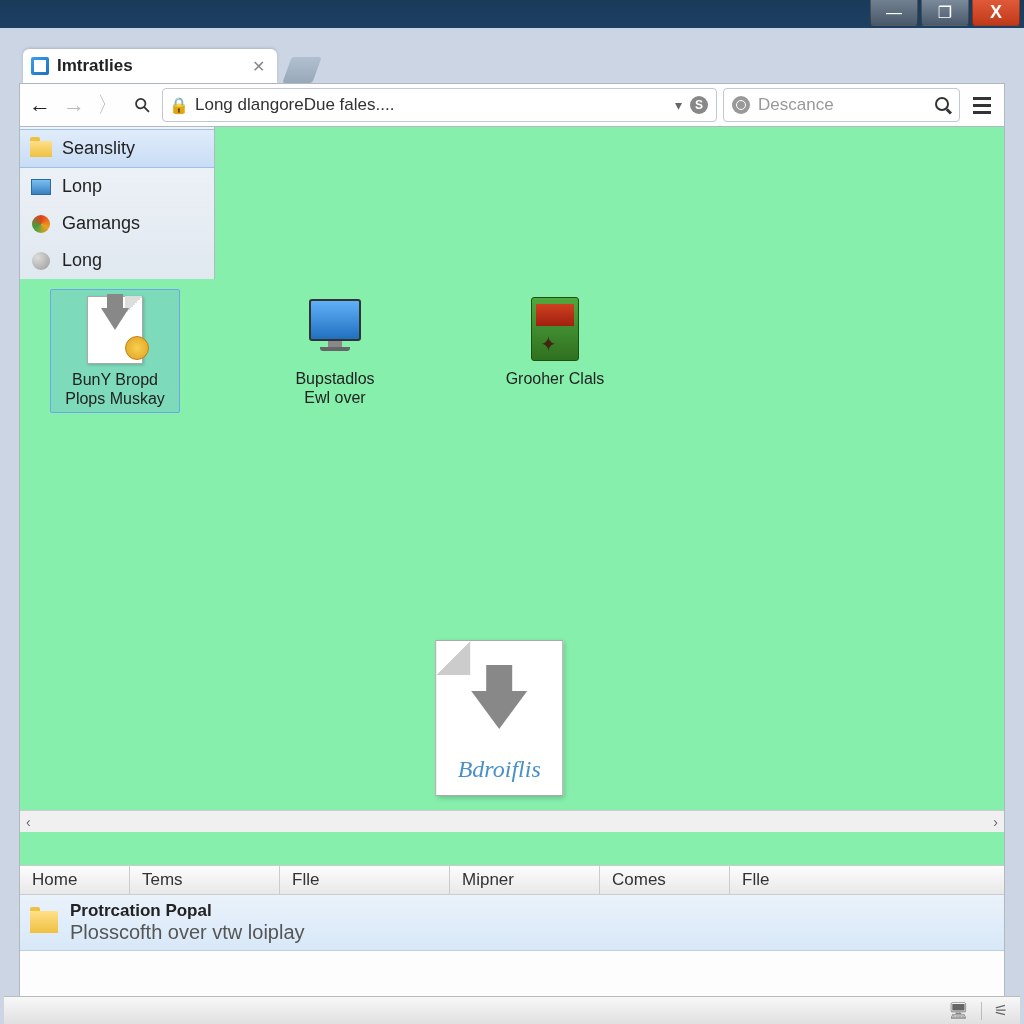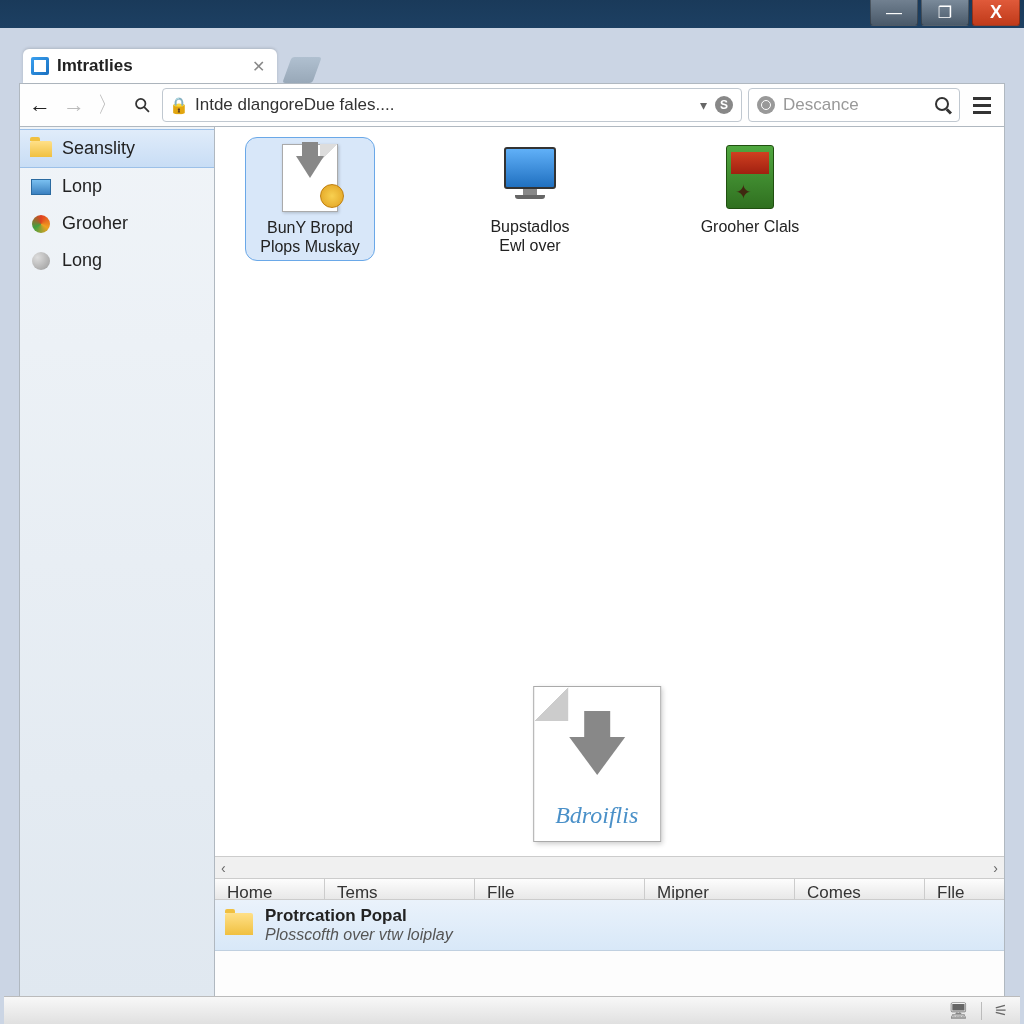--- a/index.html
+++ b/index.html
@@ -162,21 +162,21 @@
   border-radius: 50%;
   background: #888;
   color: #fff;
   display: flex;
   align-items: center;
   justify-content: center;
   font-size: 12px;
   font-weight: bold;
 }
 .search-bar {
-  width: 212px;
+  width: 237px;
   display: flex;
   align-items: center;
   border: 1px solid #c0c8d0;
   border-radius: 4px;
   height: 34px;
   padding: 0 8px;
   background: #fff;
   gap: 8px;
 }
 .globe-icon {
@@ -232,24 +232,25 @@
   align-items: center;
   gap: 4px;
 }
 .menu-btn span {
   width: 18px;
   height: 3px;
   background: #333;
 }
 .main-area {
   display: flex;
-  background: #ffffff;
+  background: #86efac;
   border: 1px solid #b0b8c0;
   border-top: none;
   height: 873px;
+  flex-direction: column;
 }
 .sidebar {
   width: 195px;
   background: linear-gradient(180deg, #f0f4f8 0%, #e0e8f0 100%);
   border-right: 1px solid #b0b8c0;
   padding-top: 2px;
 }
 .sidebar-item {
   display: flex;
   align-items: center;
@@ -317,21 +318,21 @@
   display: flex;
   flex-direction: column;
   align-items: center;
   width: 130px;
   padding: 4px;
   text-align: center;
 }
 .file-item.selected {
   background: rgba(100,160,230,0.25);
   border: 1px solid #6aa8e8;
-  border-radius: 12px;
+  border-radius: 2px;
 }
 .file-icon {
   width: 72px;
   height: 72px;
   margin-bottom: 4px;
   position: relative;
 }
 .doc-page {
   position: absolute;
   inset: 2px 8px 2px 8px;
@@ -453,21 +454,22 @@
   justify-content: space-between;
   padding: 0 6px;
   color: #666;
   font-size: 14px;
 }
 .details-header {
   display: flex;
   background: linear-gradient(180deg, #fdfdfd, #e8e8e8);
   border-top: 1px solid #ccc;
   border-bottom: 1px solid #ccc;
-  height: 22px;
+  height: 30px;
+  margin-top: 33px;
 }
 .dh-col {
   padding: 4px 12px;
   border-right: 1px solid #ccc;
   font-size: 17px;
   color: #333;
 }
 .details-row {
   display: flex;
   align-items: center;
@@ -475,21 +477,21 @@
   padding: 6px 10px;
   gap: 10px;
   border-bottom: 1px solid #c0d0e0;
 }
 .dr-icon {
   width: 30px;
   height: 24px;
 }
 .dr-text { display:flex;flex-direction:column; }
 .dr-title { font-size:17px;font-weight:bold;color:#222; }
-.dr-sub { font-size:16px;color:#555;font-style:italic; }
+.dr-sub { font-size:20px;color:#555; }
 .details-empty { height: 48px; background: #fdfdfd; }
 .status-bar {
   position: absolute;
   bottom: 0;
   left: 4px;
   right: 4px;
   height: 28px;
   background: linear-gradient(180deg, #f8f8f8, #e0e0e0);
   border-top: 1px solid #bbb;
   display: flex;
@@ -524,21 +526,21 @@
   <div class="nav-row">
     <div class="nav-btn">←</div>
     <div class="nav-btn disabled">→</div>
     <div class="nav-btn disabled">〉</div>
     <div class="nav-btn">
         <span class="key-icon">⚲</span>
       </div>
 
     <div class="address-bar">
       <span class="lock-icon">🔒</span>
-      <span class="address-text">Intde dlangoreDue fales....</span>
+      <span class="address-text">Long dlangoreDue fales....</span>
       <span class="dropdown-caret">▾</span>
       <span class="stop-icon">S</span>
     </div>
 
     <div class="search-bar">
       <span class="globe-icon"></span>
       <span class="search-text">Descance</span>
       <span class="magnify-icon"></span>
     </div>
 
@@ -560,21 +562,21 @@
       <div class="sidebar-item">
         <div class="sb-icon">
             <div class="disk-blue"></div>
           </div>
         <span>Lonp</span>
       </div>
       <div class="sidebar-item">
         <div class="sb-icon">
             <div class="orb-orange"></div>
           </div>
-        <span>Grooher</span>
+        <span>Gamangs</span>
       </div>
       <div class="sidebar-item">
         <div class="sb-icon">
             <div class="orb-gray"></div>
           </div>
         <span>Long</span>
       </div>
     </div>
 
     <div class="content-pane">

